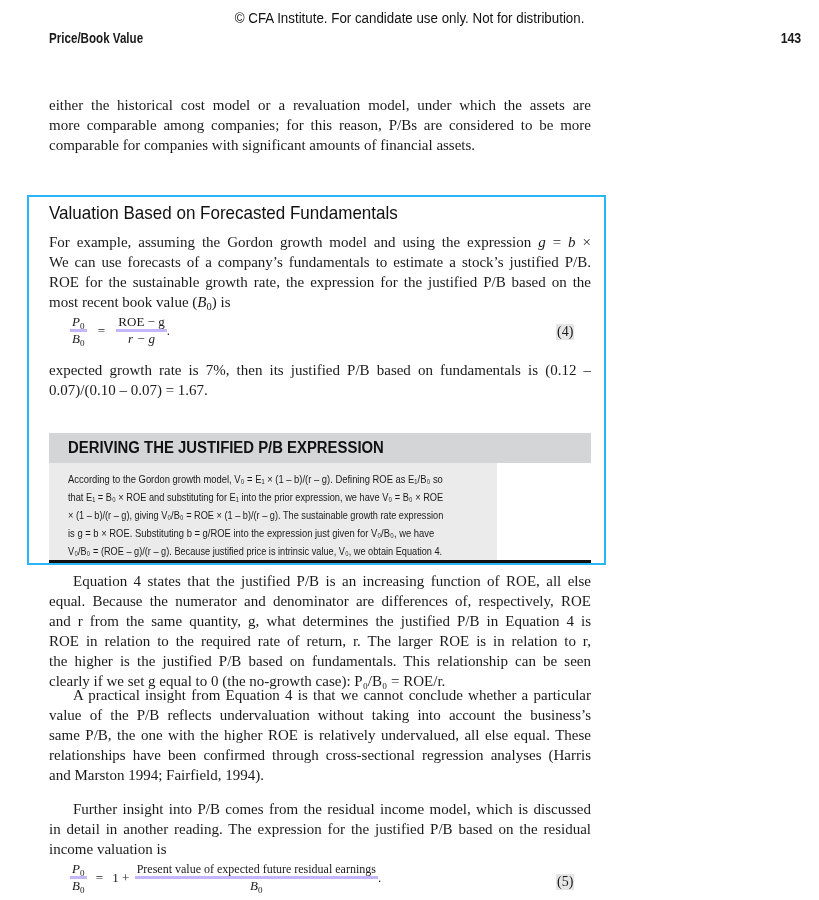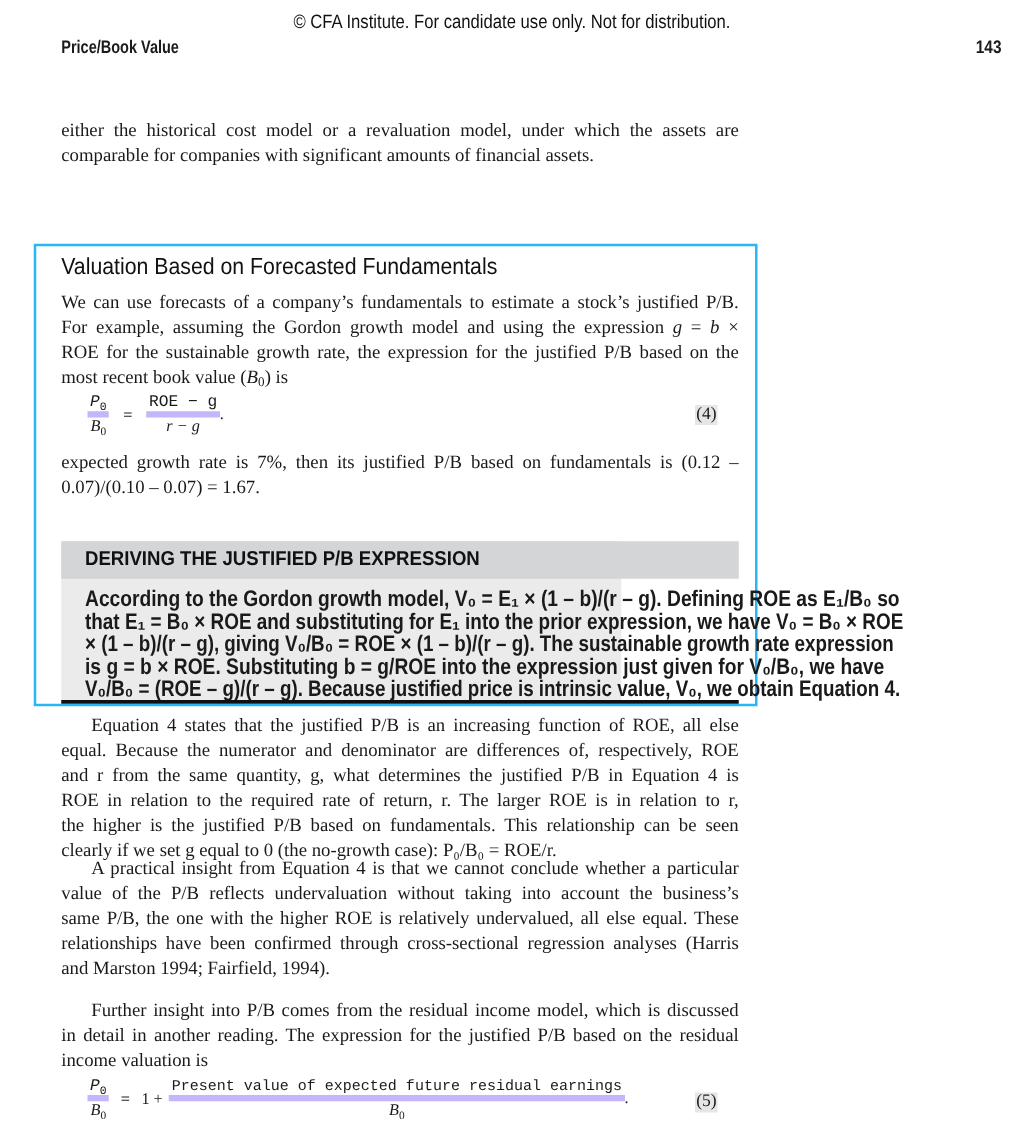--- a/index.html
+++ b/index.html
@@ -14,53 +14,54 @@
   .para { position: absolute; left: 49px; width: 542px; font-size: 15px; line-height: 20px; text-align: justify; }
   .para .ln { display: block; text-align: justify; text-align-last: justify; height: 20px; white-space: nowrap; }
   .para .ln.last { text-align-last: left; }
   .indent { padding-left: 24px; }
 
   #blue-box { position: absolute; left: 27px; top: 195px; width: 579px; height: 370px; border: 2px solid #29b6f6; box-sizing: border-box; }
   #section-title { position: absolute; left: 49px; top: 202px; font-size: 18.5px; font-family: "Liberation Sans", "DejaVu Sans", sans-serif; transform: scaleX(0.92); transform-origin: 0 0; color: #111; }
 
   .eq { position: absolute; font-size: 13px; }
   .frac { display: inline-block; vertical-align: middle; text-align: center; }
-  .frac .num { display: block; border-bottom: 5px solid #c4b5fd; padding: 0 2px; line-height: 14px; font-family: Liberation Mono, monospace; }
+  .frac .num { display: block; border-bottom: 3px solid #c4b5fd; padding: 0 2px; line-height: 14px; }
   .frac .den { display: block; line-height: 14px; }
   .eqnum { position: absolute; background: #e6e6e6; padding: 0 1px; font-size: 14px; }
 
   #gray-box { position: absolute; left: 49px; top: 433px; width: 448px; height: 130px; background: #ebebec; }
   #gray-head { position: absolute; left: 0; top: 0; width: 542px; height: 30px; background: #d4d5d7; }
   #gray-title { position: absolute; left: 19px; top: 6px; font-size: 16px; font-weight: bold; font-family: "Liberation Sans", "DejaVu Sans", sans-serif; transform: scaleX(0.93); transform-origin: 0 0; color: #111; }
-  #gray-body { position: absolute; left: 19px; top: 37px; width: 508px; font-size: 18px; line-height: 18px; font-family: "Liberation Sans", "DejaVu Sans", sans-serif; font-weight: bold; }
+  #gray-body { position: absolute; left: 19px; top: 37px; width: 508px; font-size: 11px; line-height: 18px; font-family: "Liberation Sans", "DejaVu Sans", sans-serif; }
   #gray-body .ln { display: block; white-space: nowrap; height: 18px; transform-origin: 0 0; }
   #gray-rule { position: absolute; left: 0; bottom: 0; width: 542px; height: 3px; background: #111; }
 
   i { font-style: italic; }
   sub { font-size: 70%; vertical-align: -3px; line-height: 0; }
 </style>
 </head>
 <body>
 
 <div id="copyright" class="sans">© CFA Institute. For candidate use only. Not for distribution.</div>
 <div id="running-head" class="sans">Price/Book Value</div>
 <div id="page-number" class="sans">143</div>
 
 <div class="para serif" style="top:95px;">
   <span class="ln">either the historical cost model or a revaluation model, under which the assets are</span>
+  <span class="ln">more comparable among companies; for this reason, P/Bs are considered to be more</span>
   <span class="ln last">comparable for companies with significant amounts of financial assets.</span>
 </div>
 
 <div id="blue-box"></div>
 
 <div id="section-title">Valuation Based on Forecasted Fundamentals</div>
 
 <div class="para serif" style="top:232px;">
+  <span class="ln"><span>For example, assuming the Gordon growth model and using the expression </span><i>g</i><span> = </span><i>b</i><span> ×</span></span>
   <span class="ln">We can use forecasts of a company’s fundamentals to estimate a stock’s justified P/B.</span>
-  <span class="ln"><span>For example, assuming the Gordon growth model and using the expression </span><i>g</i><span> = </span><i>b</i><span> ×</span></span>
   <span class="ln">ROE for the sustainable growth rate, the expression for the justified P/B based on the</span>
   <span class="ln last"><span>most recent book value (</span><i>B</i><sub>0</sub><span>) is</span></span>
 </div>
 
 <div class="eq serif" style="left:70px; top:315px;">
   <span class="frac">
     <span class="num"><i>P</i><sub>0</sub></span>
     <span class="den" style="border:none"><i>B</i><sub>0</sub></span>
   </span>
   <span style="margin:0 8px; vertical-align:middle;">=</span>

